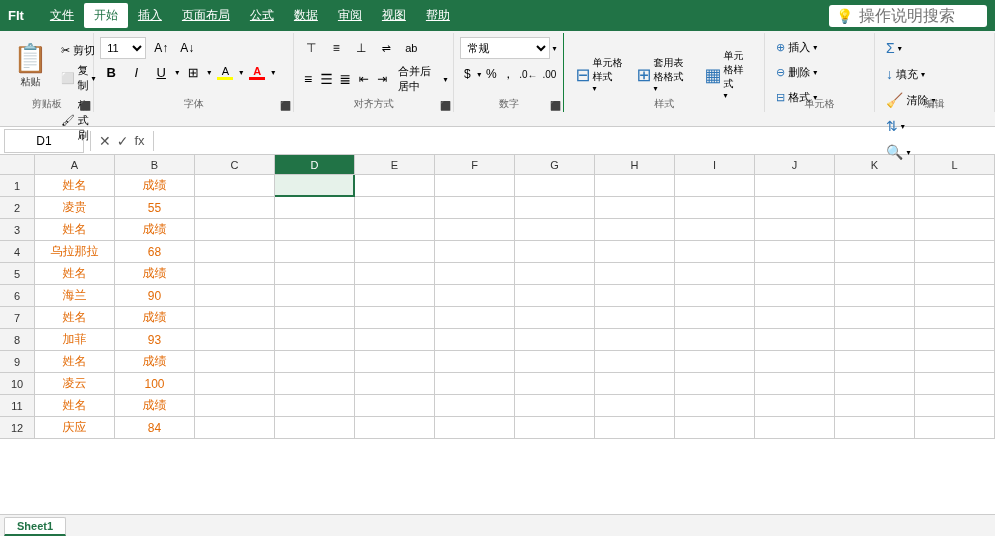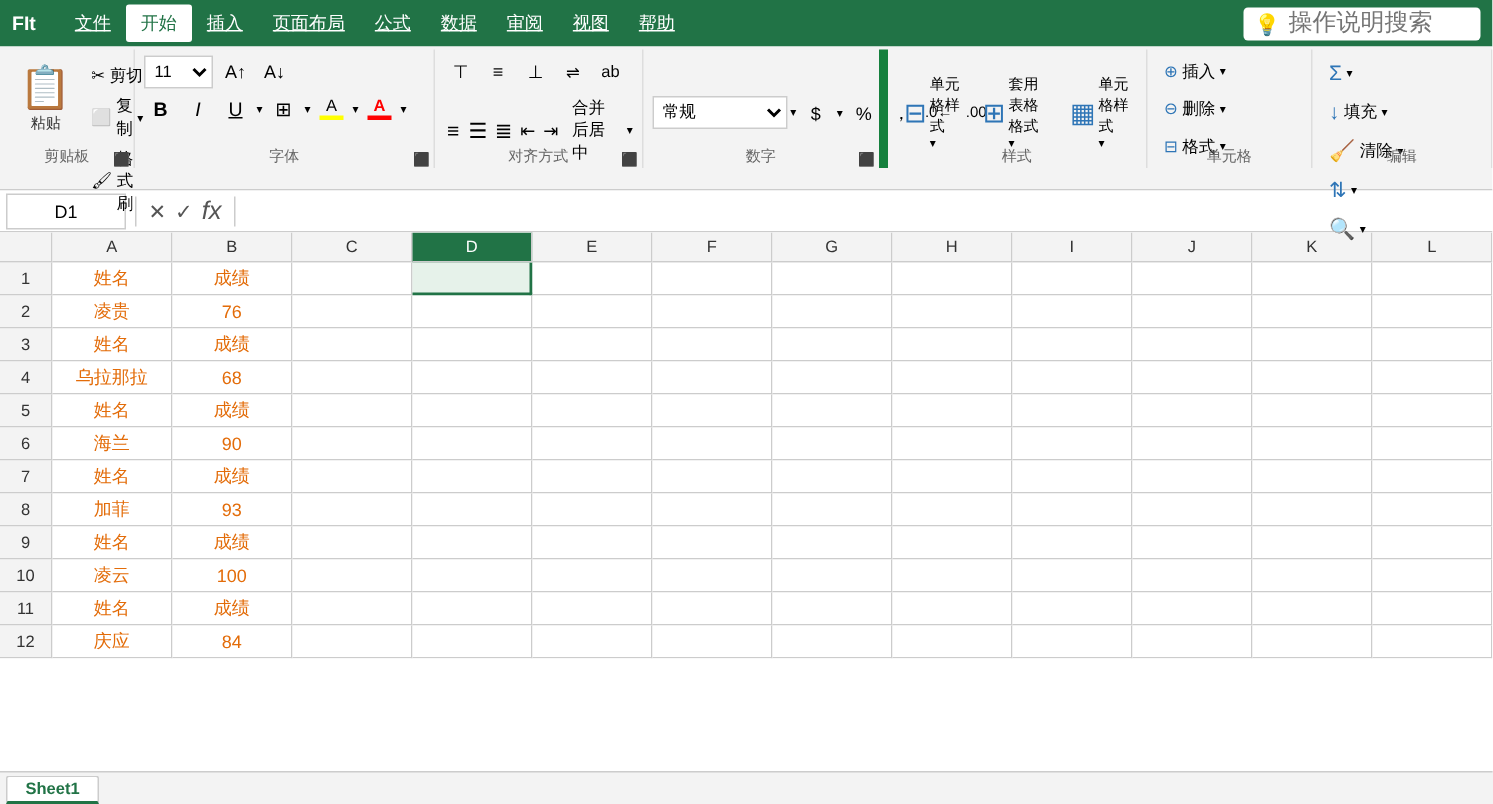--- a/index.html
+++ b/index.html
@@ -101,21 +101,21 @@
         <span style="width:22px; height:22px; display:flex; align-items:center; justify-content:center; cursor:pointer; border:1px solid transparent; border-radius:2px; font-size:14px;">≣</span>
         <span style="width:22px; height:22px; display:flex; align-items:center; justify-content:center; cursor:pointer; border:1px solid transparent; border-radius:2px; font-size:12px;">⇤</span>
         <span style="width:22px; height:22px; display:flex; align-items:center; justify-content:center; cursor:pointer; border:1px solid transparent; border-radius:2px; font-size:12px;">⇥</span>
         <span style="padding:2px 4px; cursor:pointer; font-size:11px; border:1px solid transparent; border-radius:2px;">合并后居中</span>
         <span style="font-size:8px; cursor:pointer;">▾</span>
       </div>
       <span style="position:absolute; bottom:1px; left:0; right:0; text-align:center; font-size:10px; color:#666;">对齐方式</span>
       <span style="position:absolute; bottom:1px; right:2px; font-size:9px; color:#666; cursor:pointer;">⬛</span>
     </div>
 
-    <div style="display:flex; flex-direction:row; padding:4px 6px 0 6px; border-right:6px solid #15803d; position:relative; min-width:110px; gap:2px;">
+    <div style="display:flex; flex-direction:column; padding:4px 6px 0 6px; border-right:1px solid #15803d; position:relative; min-width:110px; gap:2px;">
       <div style="display:flex; align-items:center; gap:2px;">
         <select style="width:90px; height:22px; border:1px solid #ccc; background:#fff; font-size:11px; padding:0 2px;">
           <option>常规</option>
         </select>
         <span style="font-size:8px; cursor:pointer;">▾</span>
       </div>
       <div style="display:flex; align-items:center; gap:3px; margin-top:2px;">
         <span style="width:22px; height:22px; display:flex; align-items:center; justify-content:center; cursor:pointer; font-size:12px; border:1px solid transparent; border-radius:2px;">$</span>
         <span style="font-size:8px; cursor:pointer;">▾</span>
         <span style="width:22px; height:22px; display:flex; align-items:center; justify-content:center; cursor:pointer; font-size:12px; border:1px solid transparent; border-radius:2px;">%</span>
@@ -203,21 +203,21 @@
 </div>
 
 <div style="height:28px; display:flex; align-items:center; border-bottom:1px solid #ccc; background:#fff;">
   <div style="width:80px; height:24px; border:1px solid #ccc; margin:0 4px; text-align:center; font-size:12px; display:flex; align-items:center; justify-content:center; background:#fff; cursor:pointer;">
     <span>D1</span>
   </div>
   <div style="width:1px; height:20px; background:#ccc; margin:0 2px;"></div>
   <div style="display:flex; align-items:center; gap:6px; padding:0 6px; color:#555; font-size:14px;">
     <span style="cursor:pointer;">✕</span>
     <span style="cursor:pointer;">✓</span>
-    <span style="cursor:pointer; font-style:italic; font-size:17px;">fx</span>
+    <span style="cursor:pointer; font-size:13px;">fx</span>
   </div>
   <div style="width:1px; height:20px; background:#ccc; margin:0 2px;"></div>
   <input style="flex: 1 1 0%; height: 24px; border: none; outline: none; font-size: 12px; padding: 0px 4px;">
 </div>
 
 <div style="display:flex; flex-direction:column; overflow:hidden; background:#fff;">
 
   <div style="display:flex; flex-shrink:0;">
     <div style="width:35px; min-width:35px; height:20px; background:#f3f3f3; border-right:1px solid #ccc; border-bottom:1px solid #ccc;"></div>
     <div style="width:80px; min-width:80px; height:20px; background:#f3f3f3; border-right:1px solid #ccc; border-bottom:1px solid #ccc; display:flex; align-items:center; justify-content:center; font-size:11px; color:#333; cursor:pointer;">A</div>
@@ -246,21 +246,21 @@
         <div style="width: 80px; min-width: 80px; height: 22px; background: rgb(255, 255, 255); border-right: 1px solid rgb(204, 204, 204); border-bottom: 1px solid rgb(204, 204, 204); display: flex; align-items: center; justify-content: center; font-size: 12px; cursor: cell; overflow: hidden; white-space: nowrap; flex-shrink: 0; padding: 0px 2px;"></div>
         <div style="width: 80px; min-width: 80px; height: 22px; background: rgb(255, 255, 255); border-right: 1px solid rgb(204, 204, 204); border-bottom: 1px solid rgb(204, 204, 204); display: flex; align-items: center; justify-content: center; font-size: 12px; cursor: cell; overflow: hidden; white-space: nowrap; flex-shrink: 0; padding: 0px 2px;"></div>
         <div style="width: 80px; min-width: 80px; height: 22px; background: rgb(255, 255, 255); border-right: 1px solid rgb(204, 204, 204); border-bottom: 1px solid rgb(204, 204, 204); display: flex; align-items: center; justify-content: center; font-size: 12px; cursor: cell; overflow: hidden; white-space: nowrap; flex-shrink: 0; padding: 0px 2px;"></div>
         <div style="width: 80px; min-width: 80px; height: 22px; background: rgb(255, 255, 255); border-right: 1px solid rgb(204, 204, 204); border-bottom: 1px solid rgb(204, 204, 204); display: flex; align-items: center; justify-content: center; font-size: 12px; cursor: cell; overflow: hidden; white-space: nowrap; flex-shrink: 0; padding: 0px 2px;"></div>
         <div style="width: 80px; min-width: 80px; height: 22px; background: rgb(255, 255, 255); border-right: 1px solid rgb(204, 204, 204); border-bottom: 1px solid rgb(204, 204, 204); display: flex; align-items: center; justify-content: center; font-size: 12px; cursor: cell; overflow: hidden; white-space: nowrap; flex-shrink: 0; padding: 0px 2px;"></div>
         <div style="width: 80px; min-width: 80px; height: 22px; background: rgb(255, 255, 255); border-right: 1px solid rgb(204, 204, 204); border-bottom: 1px solid rgb(204, 204, 204); display: flex; align-items: center; justify-content: center; font-size: 12px; cursor: cell; overflow: hidden; white-space: nowrap; flex-shrink: 0; padding: 0px 2px;"></div>
       </div>
       <div style="display: flex;">
         <div style="width: 35px; min-width: 35px; height: 22px; background: rgb(243, 243, 243); border-right: 1px solid rgb(204, 204, 204); border-bottom: 1px solid rgb(204, 204, 204); display: flex; align-items: center; justify-content: center; font-size: 11px; color: rgb(51, 51, 51); cursor: pointer; flex-shrink: 0;">2</div>
         <div style="width: 80px; min-width: 80px; height: 22px; background: rgb(255, 255, 255); border-right: 1px solid rgb(204, 204, 204); border-bottom: 1px solid rgb(204, 204, 204); display: flex; align-items: center; justify-content: center; font-size: 12px; cursor: cell; overflow: hidden; white-space: nowrap; flex-shrink: 0; padding: 0px 2px; color: rgb(227, 108, 9);">凌贵</div>
-        <div style="width: 80px; min-width: 80px; height: 22px; background: rgb(255, 255, 255); border-right: 1px solid rgb(204, 204, 204); border-bottom: 1px solid rgb(204, 204, 204); display: flex; align-items: center; justify-content: center; font-size: 12px; cursor: cell; overflow: hidden; white-space: nowrap; flex-shrink: 0; padding: 0px 2px; color: rgb(227, 108, 9);">76</div>
+        <div style="width: 80px; min-width: 80px; height: 22px; background: rgb(255, 255, 255); border-right: 1px solid rgb(204, 204, 204); border-bottom: 1px solid rgb(204, 204, 204); display: flex; align-items: center; justify-content: center; font-size: 12px; cursor: cell; overflow: hidden; white-space: nowrap; flex-shrink: 0; padding: 0px 2px; color: rgb(227, 108, 9);">55</div>
         <div style="width: 80px; min-width: 80px; height: 22px; background: rgb(255, 255, 255); border-right: 1px solid rgb(204, 204, 204); border-bottom: 1px solid rgb(204, 204, 204); display: flex; align-items: center; justify-content: center; font-size: 12px; cursor: cell; overflow: hidden; white-space: nowrap; flex-shrink: 0; padding: 0px 2px;"></div>
         <div style="width: 80px; min-width: 80px; height: 22px; background: rgb(255, 255, 255); border-right: 1px solid rgb(204, 204, 204); border-bottom: 1px solid rgb(204, 204, 204); display: flex; align-items: center; justify-content: center; font-size: 12px; cursor: cell; overflow: hidden; white-space: nowrap; flex-shrink: 0; padding: 0px 2px;"></div>
         <div style="width: 80px; min-width: 80px; height: 22px; background: rgb(255, 255, 255); border-right: 1px solid rgb(204, 204, 204); border-bottom: 1px solid rgb(204, 204, 204); display: flex; align-items: center; justify-content: center; font-size: 12px; cursor: cell; overflow: hidden; white-space: nowrap; flex-shrink: 0; padding: 0px 2px;"></div>
         <div style="width: 80px; min-width: 80px; height: 22px; background: rgb(255, 255, 255); border-right: 1px solid rgb(204, 204, 204); border-bottom: 1px solid rgb(204, 204, 204); display: flex; align-items: center; justify-content: center; font-size: 12px; cursor: cell; overflow: hidden; white-space: nowrap; flex-shrink: 0; padding: 0px 2px;"></div>
         <div style="width: 80px; min-width: 80px; height: 22px; background: rgb(255, 255, 255); border-right: 1px solid rgb(204, 204, 204); border-bottom: 1px solid rgb(204, 204, 204); display: flex; align-items: center; justify-content: center; font-size: 12px; cursor: cell; overflow: hidden; white-space: nowrap; flex-shrink: 0; padding: 0px 2px;"></div>
         <div style="width: 80px; min-width: 80px; height: 22px; background: rgb(255, 255, 255); border-right: 1px solid rgb(204, 204, 204); border-bottom: 1px solid rgb(204, 204, 204); display: flex; align-items: center; justify-content: center; font-size: 12px; cursor: cell; overflow: hidden; white-space: nowrap; flex-shrink: 0; padding: 0px 2px;"></div>
         <div style="width: 80px; min-width: 80px; height: 22px; background: rgb(255, 255, 255); border-right: 1px solid rgb(204, 204, 204); border-bottom: 1px solid rgb(204, 204, 204); display: flex; align-items: center; justify-content: center; font-size: 12px; cursor: cell; overflow: hidden; white-space: nowrap; flex-shrink: 0; padding: 0px 2px;"></div>
         <div style="width: 80px; min-width: 80px; height: 22px; background: rgb(255, 255, 255); border-right: 1px solid rgb(204, 204, 204); border-bottom: 1px solid rgb(204, 204, 204); display: flex; align-items: center; justify-content: center; font-size: 12px; cursor: cell; overflow: hidden; white-space: nowrap; flex-shrink: 0; padding: 0px 2px;"></div>
         <div style="width: 80px; min-width: 80px; height: 22px; background: rgb(255, 255, 255); border-right: 1px solid rgb(204, 204, 204); border-bottom: 1px solid rgb(204, 204, 204); display: flex; align-items: center; justify-content: center; font-size: 12px; cursor: cell; overflow: hidden; white-space: nowrap; flex-shrink: 0; padding: 0px 2px;"></div>
         <div style="width: 80px; min-width: 80px; height: 22px; background: rgb(255, 255, 255); border-right: 1px solid rgb(204, 204, 204); border-bottom: 1px solid rgb(204, 204, 204); display: flex; align-items: center; justify-content: center; font-size: 12px; cursor: cell; overflow: hidden; white-space: nowrap; flex-shrink: 0; padding: 0px 2px;"></div>

